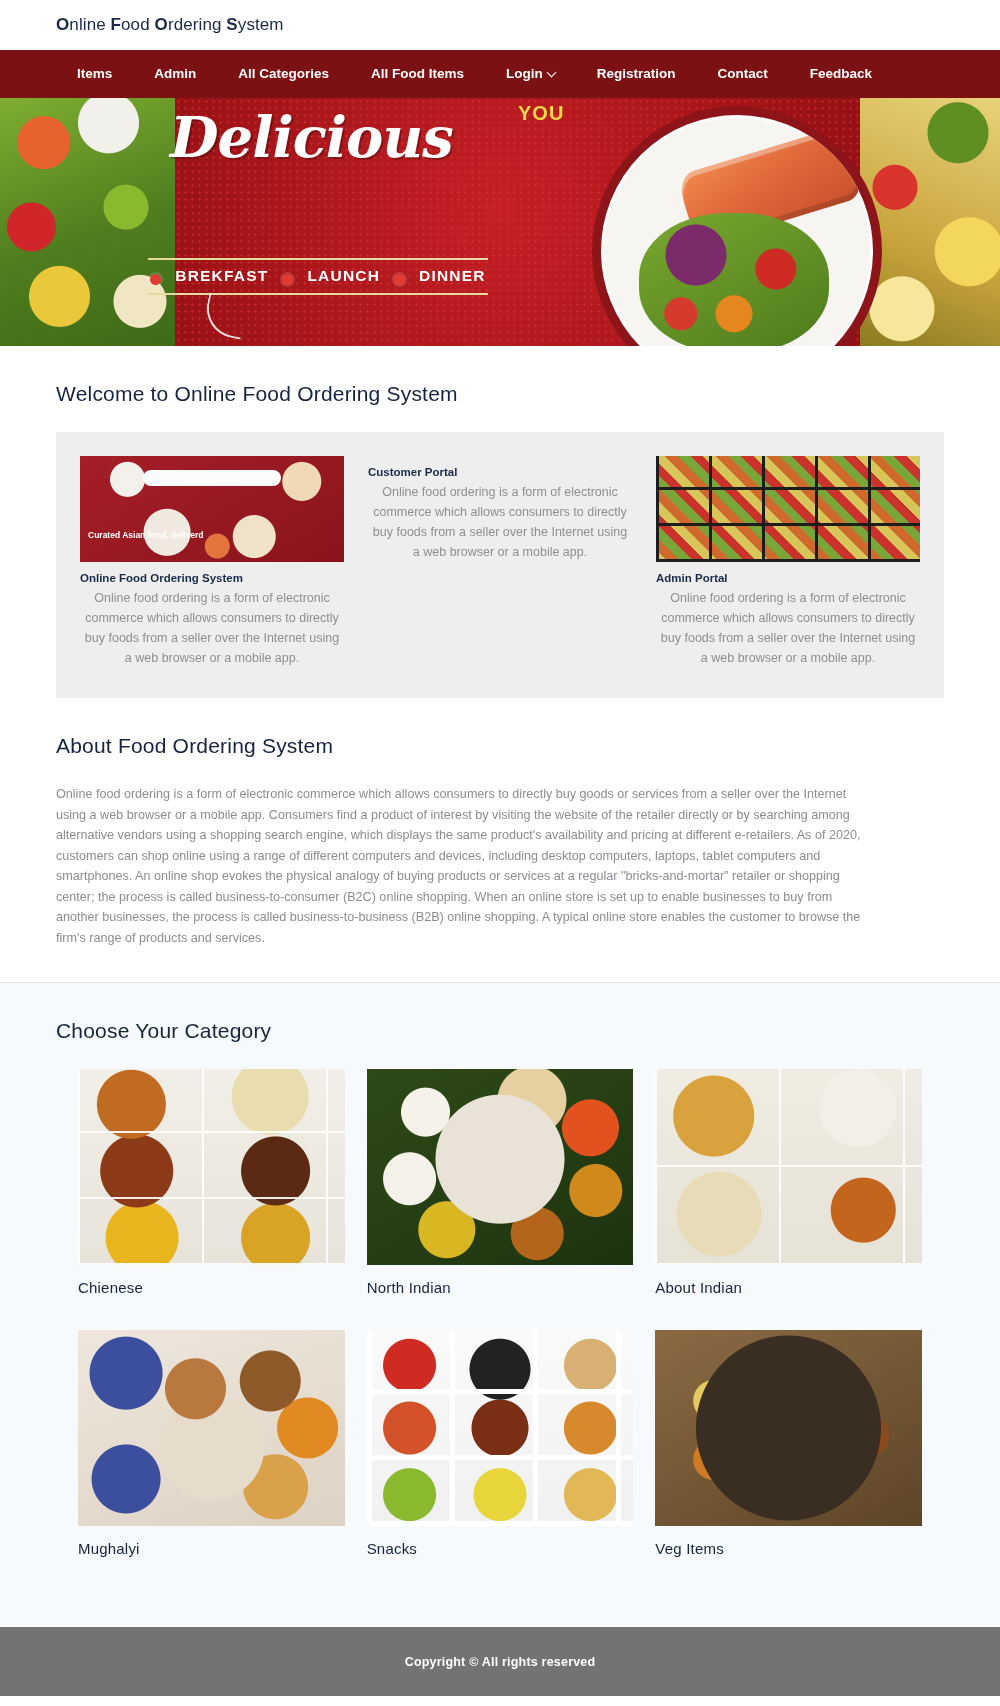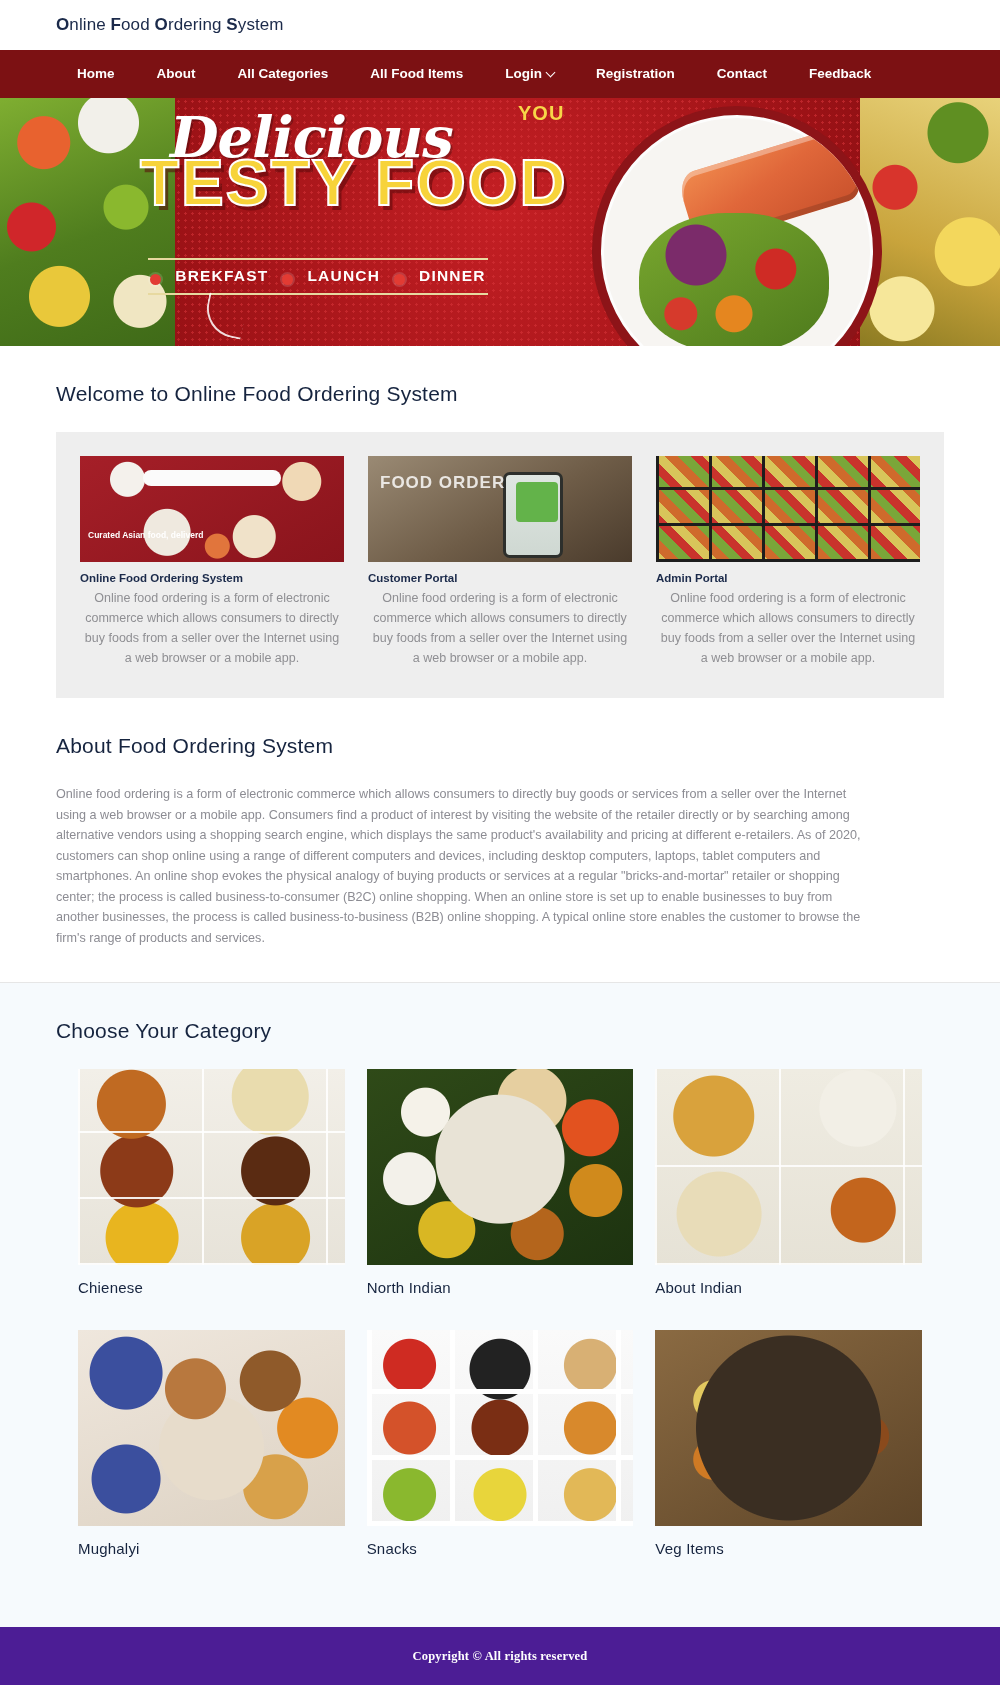--- a/index.html
+++ b/index.html
@@ -335,43 +335,43 @@
       radial-gradient(circle at 68% 76%, #d9a32c 0 20px, transparent 21px),
       radial-gradient(circle at 42% 82%, #6e3b18 0 20px, transparent 21px),
       radial-gradient(circle at 22% 66%, #cf7a24 0 20px, transparent 21px),
       radial-gradient(circle at 22% 36%, #e3c95f 0 20px, transparent 21px),
       radial-gradient(circle at 50% 52%, #efe4c8 0 30px, transparent 31px),
       linear-gradient(150deg,#8a6a42,#5e4528);
   }
 
   
   .footer {
-    background:#4c1d95;
-    height:58px;
-    display:flex; align-items:center; justify-content:center;font-family:Liberation Serif, serif;
+    background:#737373;
+    height:69px;
+    display:flex; align-items:center; justify-content:center;
   }
   .footer span {
     color:#ffffff; font-size:12.5px; font-weight:700; letter-spacing:.2px;
   }
 </style>
 </head>
 <body>
 
 <div class="brandbar">
   <div class="brand">
     <span><b>O</b><span>nline </span></span><span><b>F</b><span>ood </span></span><span><b>O</b><span>rdering </span></span><span><b>S</b><span>ystem</span></span>
   </div>
 </div>
 
 <nav class="navbar">
   <a class="nav-item">
-      <span>Home</span>
-    </a>
-  <a class="nav-item">
-      <span>About</span>
+      <span>Items</span>
+    </a>
+  <a class="nav-item">
+      <span>Admin</span>
     </a>
   <a class="nav-item">
       <span>All Categories</span>
     </a>
   <a class="nav-item">
       <span>All Food Items</span>
     </a>
   <a class="nav-item">
       <span>Login</span>
       <i class="caret"></i>
@@ -392,21 +392,20 @@
   <div class="hero-dots"></div>
   <div class="veg-left"></div>
   <div class="veg-right"></div>
   <div class="hero-plate">
     <div class="plate-salmon"></div>
     <div class="plate-greens"></div>
   </div>
   <div class="hero-text">
     <div class="h-delicious">Delicious</div>
     <div class="h-you">YOU</div>
-    <div class="h-testy">TESTY FOOD</div>
     <div class="h-meals">
       <i class="dot-red"></i>
       <span>BREKFAST</span>
       <i class="dot-red"></i>
       <span>LAUNCH</span>
       <i class="dot-red"></i>
       <span>DINNER</span>
     </div>
     <div class="swirl"></div>
   </div>
@@ -418,23 +417,20 @@
   <div class="cards">
     <div class="card">
       <div class="card-img ci-1">
         <div class="cap">Curated Asian food, deliverd</div>
       </div>
       <div class="card-title">Online Food Ordering System</div>
       <div class="card-body">Online food ordering is a form of electronic commerce which allows consumers to directly buy foods from a seller over the Internet using a web browser or a mobile app.</div>
     </div>
 
     <div class="card">
-      <div class="card-img ci-2">
-        <div class="cap">FOOD ORDER</div>
-      </div>
       <div class="card-title">Customer Portal</div>
       <div class="card-body">Online food ordering is a form of electronic commerce which allows consumers to directly buy foods from a seller over the Internet using a web browser or a mobile app.</div>
     </div>
 
     <div class="card">
       <div class="card-img ci-3"></div>
       <div class="card-title">Admin Portal</div>
       <div class="card-body">Online food ordering is a form of electronic commerce which allows consumers to directly buy foods from a seller over the Internet using a web browser or a mobile app.</div>
     </div>
   </div>

